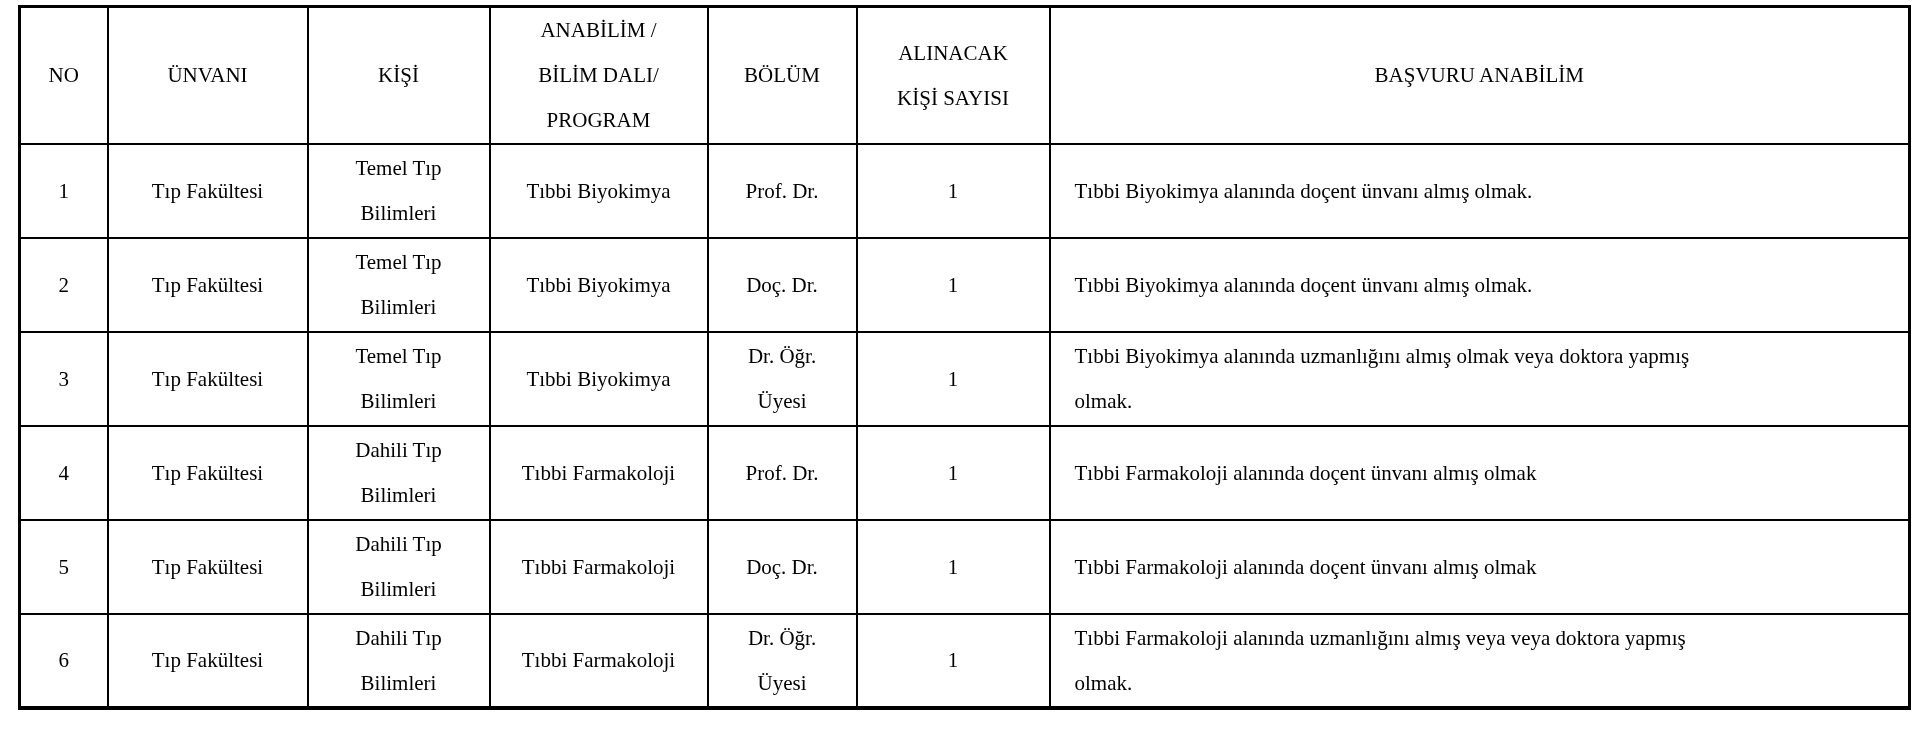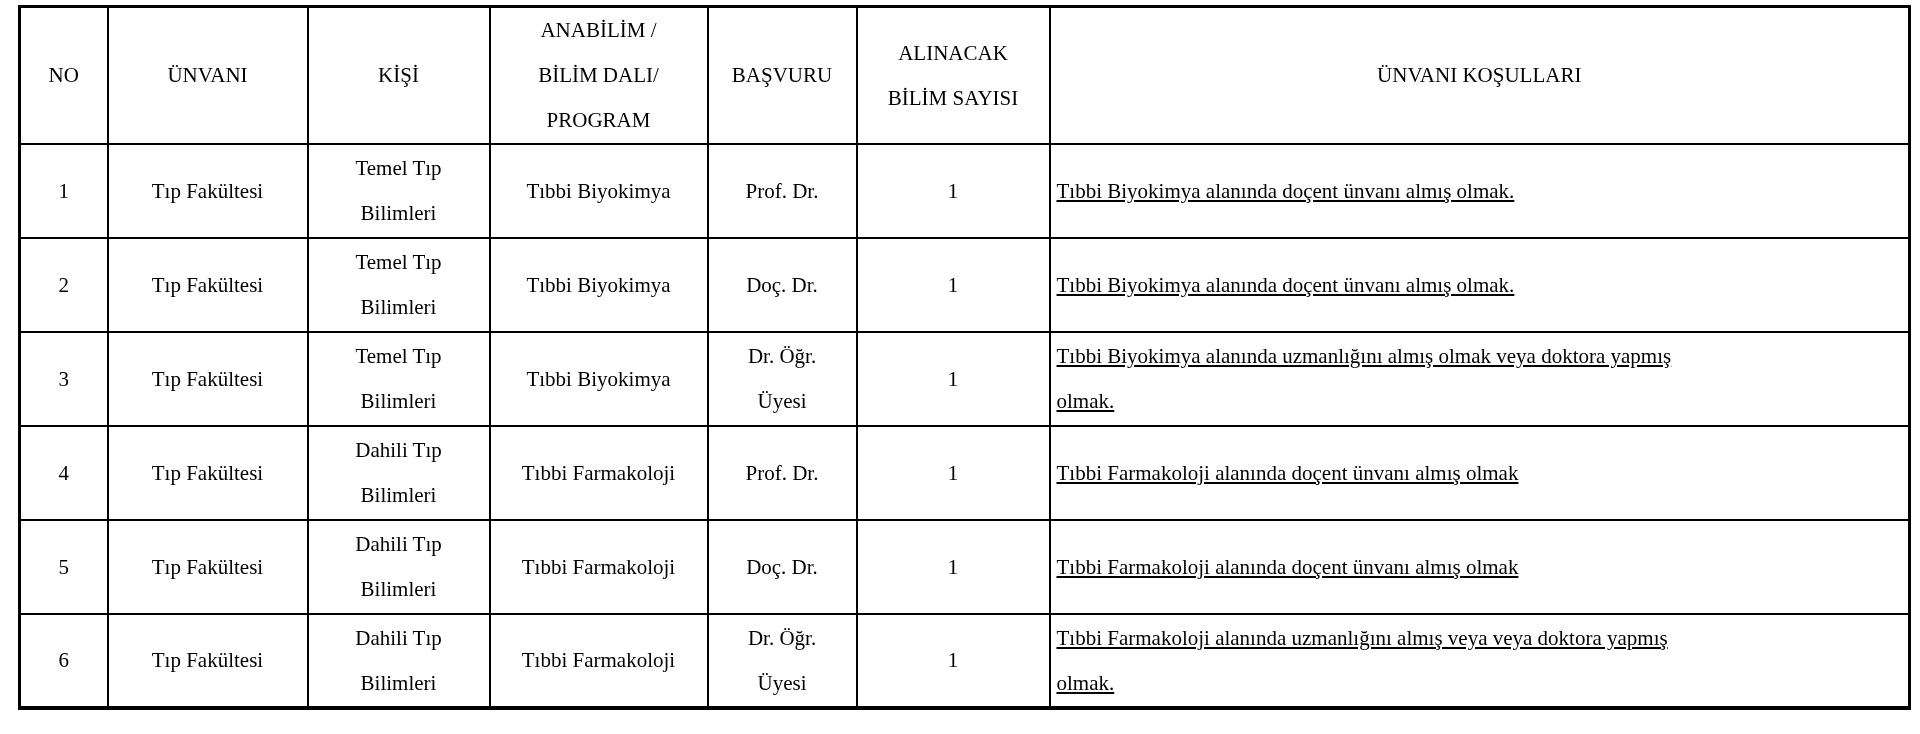--- a/index.html
+++ b/index.html
@@ -39,23 +39,22 @@
     overflow: hidden;
   }
   table.job-table thead tr { height: 137px; }
   table.job-table tbody tr { height: 94px; }
   table.job-table td.kosul,
   table.job-table th.kosul-h {
     text-align: center;
   }
   table.job-table td.kosul {
     text-align: left;
-    padding-left: 6px;
+    padding-left: 24px;
     padding-right: 10px;
-    text-decoration: underline;
   }
 </style>
 </head>
 <body>
 
 <div class="page">
   <table class="job-table">
     <colgroup>
       <col style="width:88px">
       <col style="width:200px">
@@ -66,24 +65,24 @@
       <col style="width:860px">
     </colgroup>
     <thead>
       <tr>
         <th>NO</th>
         <th>ÜNVANI</th>
         <th>KİŞİ</th>
         <th>ANABİLİM /
 BİLİM DALI/
 PROGRAM</th>
-        <th>BAŞVURU</th>
+        <th>BÖLÜM</th>
         <th>ALINACAK
-BİLİM SAYISI</th>
-        <th class="kosul-h">ÜNVANI KOŞULLARI</th>
+KİŞİ SAYISI</th>
+        <th class="kosul-h">BAŞVURU ANABİLİM</th>
       </tr>
     </thead>
     <tbody>
       <tr>
         <td>1</td>
         <td>Tıp Fakültesi</td>
         <td>Temel Tıp
 Bilimleri</td>
         <td>Tıbbi Biyokimya</td>
         <td>Prof. Dr.</td>

